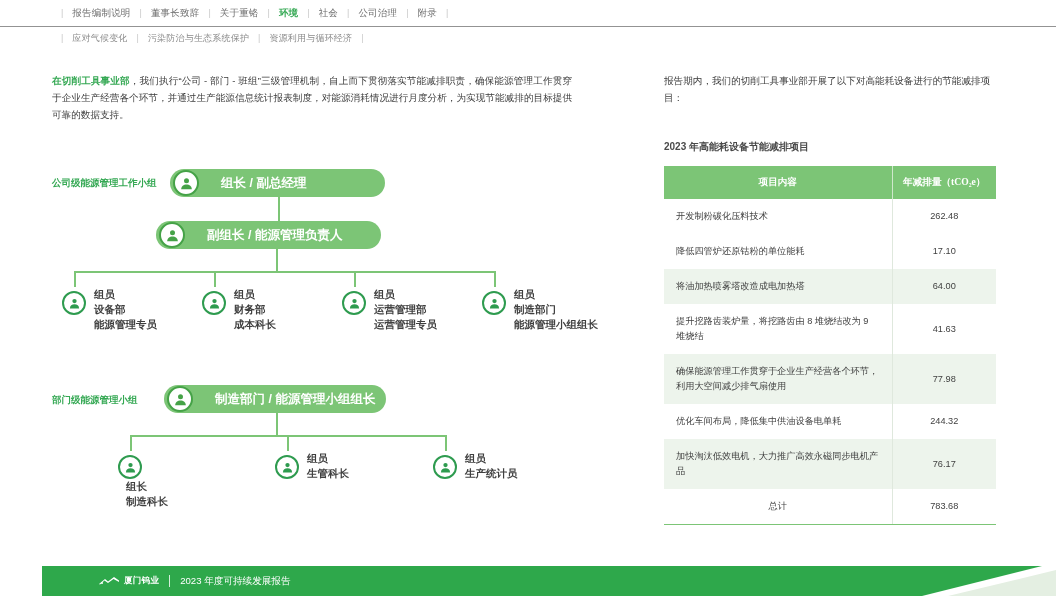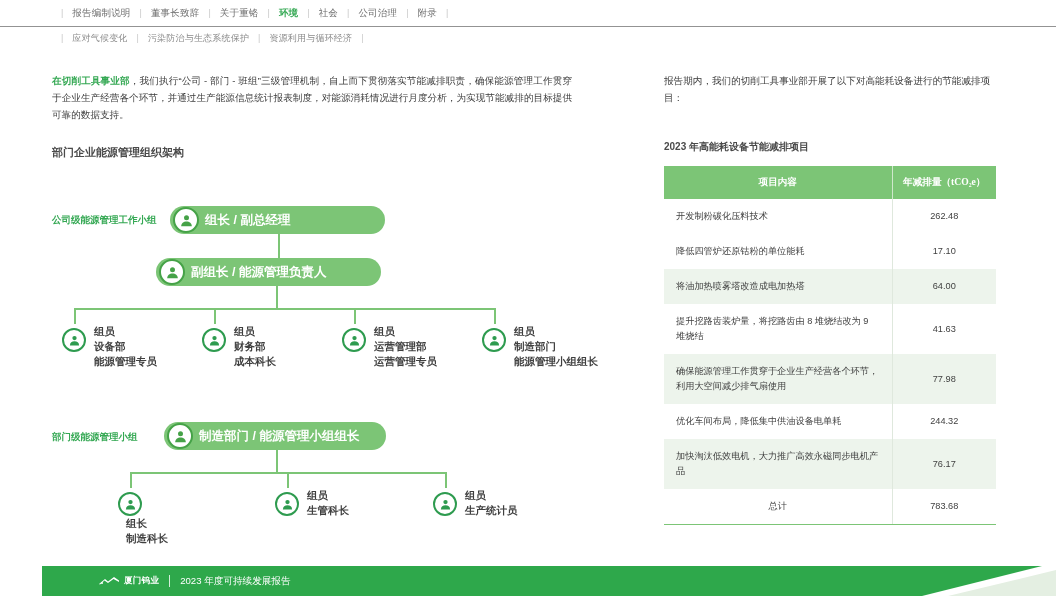--- a/index.html
+++ b/index.html
@@ -38,21 +38,21 @@
   .org { position:relative; margin-top:18px; height:355px; }
   .grp-label {
     position:absolute; font-size:9.5px; font-weight:bold; color:#34A853; white-space:nowrap;
   }
   .pill {
     position:absolute; display:flex; align-items:center;
     height:28px; border-radius:14px; background:#7CC576;
     color:#ffffff; font-size:12.5px; font-weight:bold; padding-right:16px;
     white-space:nowrap;
   }
-  .pill .pill-txt { margin-left:6px; }
+  .pill .pill-txt { margin-left:22px; }
   .avatar-badge {
     width:26px; height:26px; border-radius:50%;
     background:#ffffff; border:2px solid #45A247;
     display:flex; align-items:center; justify-content:center;
     margin-left:3px; flex:0 0 auto;
   }
   .avatar-badge svg { width:15px; height:15px; display:block; }
 
   .node { position:absolute; display:flex; align-items:flex-start; }
   .node-ic {
@@ -142,21 +142,20 @@
       <span class="nav-sep">|</span>
       <span class="nav-item sub">资源利用与循环经济</span>
       <span class="nav-sep">|</span>
     </div>
   </div>
 
   <div class="col-left">
 
     <p class="intro"><span class="hl">在切削工具事业部</span><span>，我们执行“公司 - 部门 - 班组”三级管理机制，自上而下贯彻落实节能减排职责，确保能源管理工作贯穿于企业生产经营各个环节，并通过生产能源信息统计报表制度，对能源消耗情况进行月度分析，为实现节能减排的目标提供可靠的数据支持。</span></p>
 
-    <div class="sec-title">部门企业能源管理组织架构</div>
 
     <div class="org">
 
       <div class="grp-label" style="left:0; top:36px;">公司级能源管理工作小组</div>
 
       <div class="pill" style="left:118px; top:28px; width:215px;">
         <span class="avatar-badge">
           <svg viewBox="0 0 24 24" fill="#45A247">
               <circle cx="12" cy="7.5" r="4"></circle>
               <path d="M3.5 21c0-4.7 3.8-7.5 8.5-7.5s8.5 2.8 8.5 7.5z"></path>

